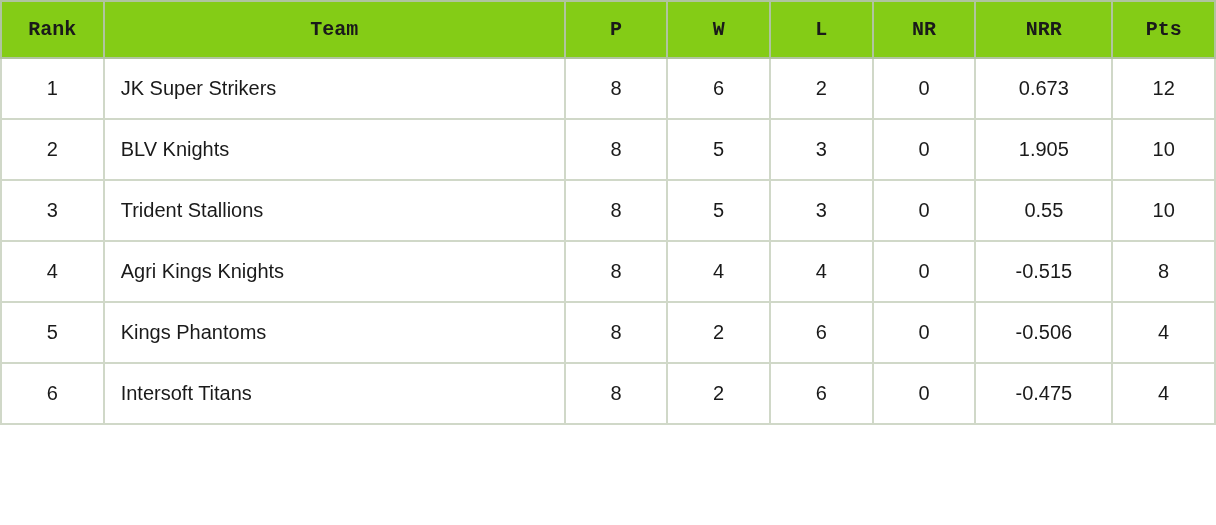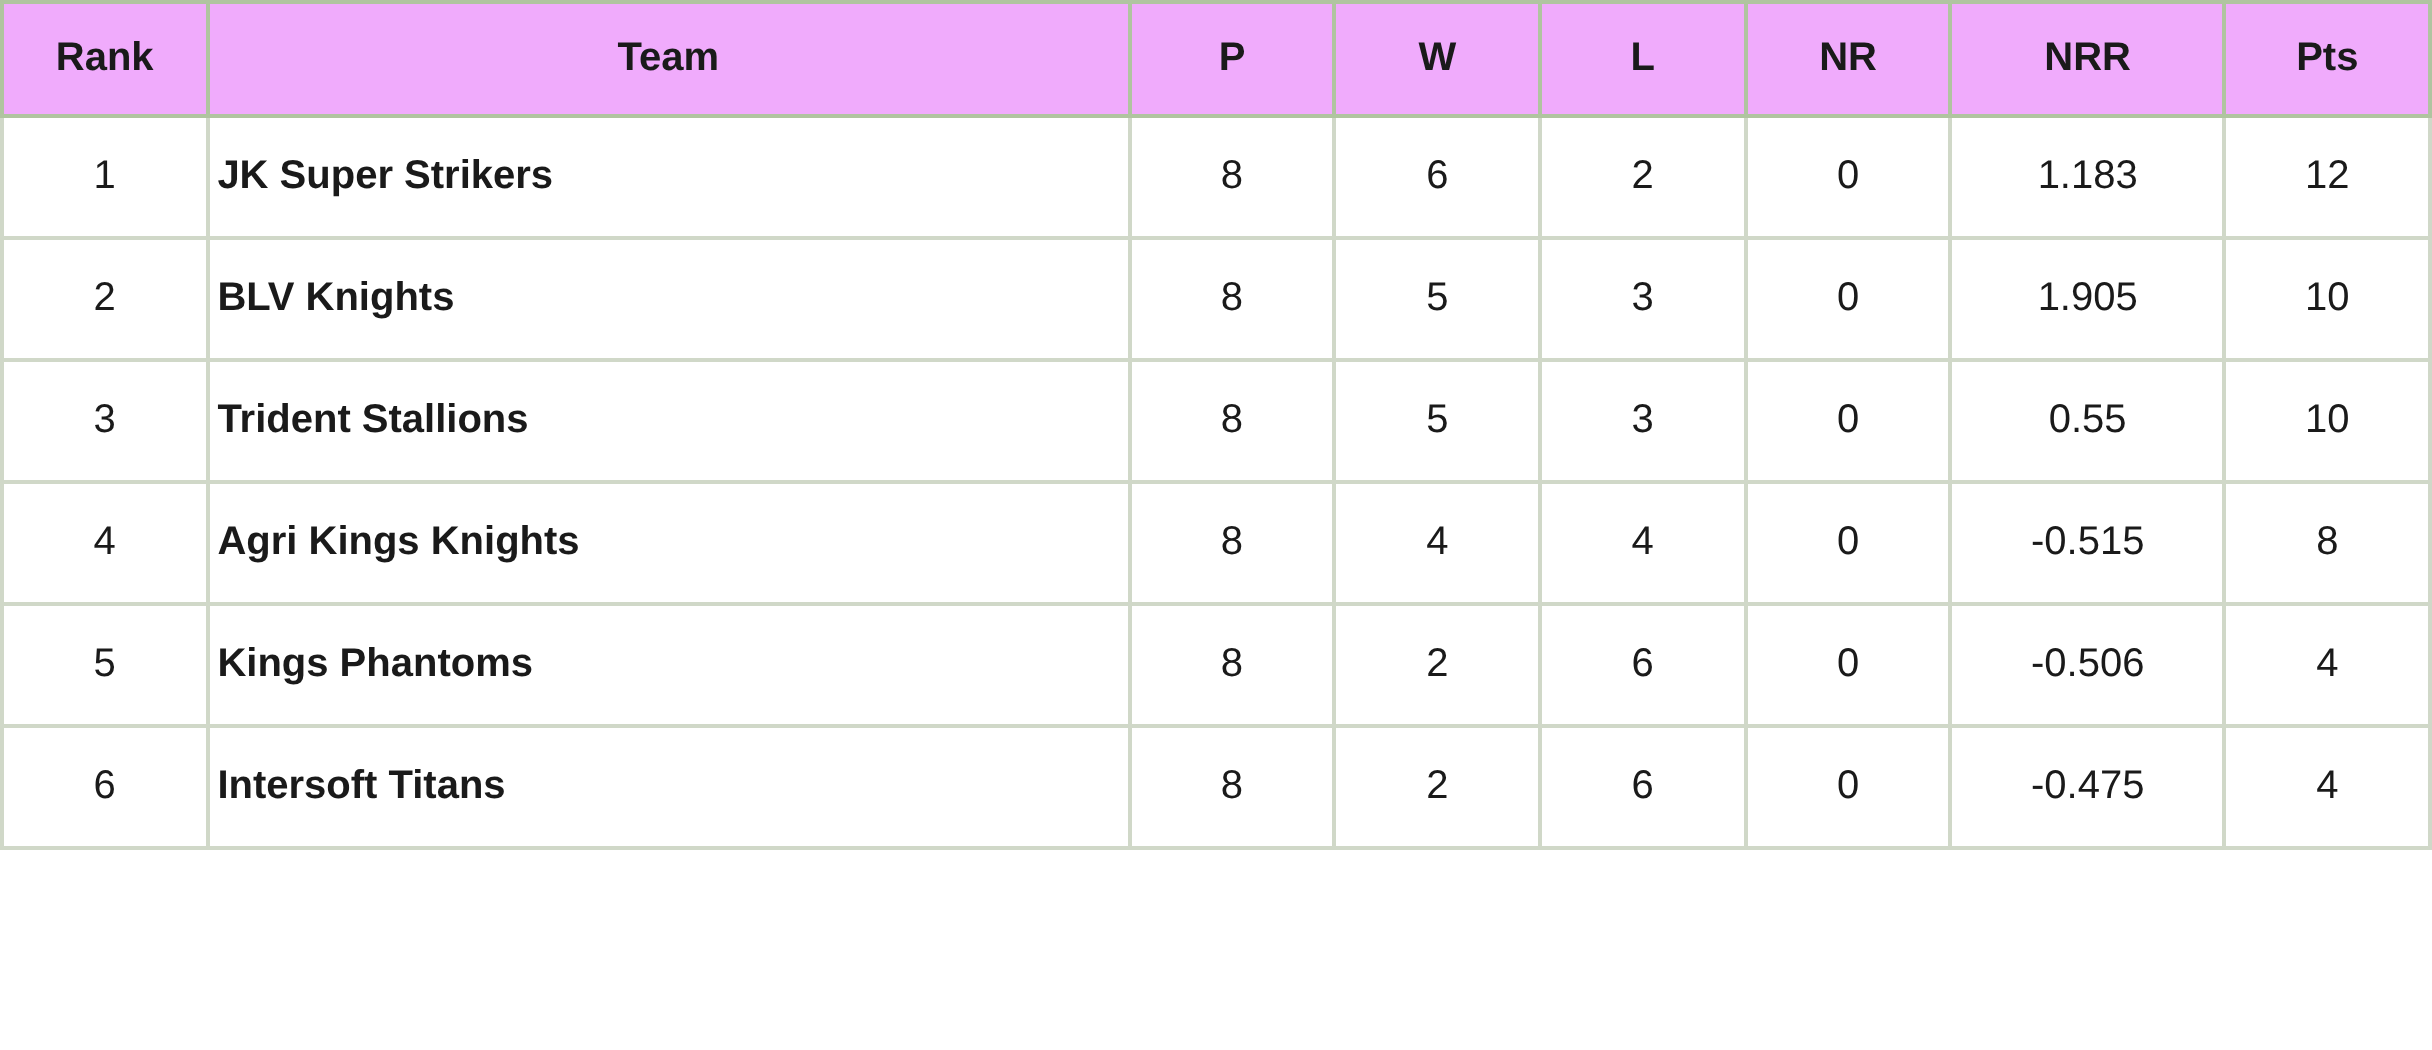--- a/index.html
+++ b/index.html
@@ -23,21 +23,22 @@
       border-collapse: collapse;
     }
 
     table {
       width: 100%;
       border-collapse: collapse;
       border: 2px solid #b0c4a0;
     }
 
     thead tr {
-      background-color: #f0abfc;
+      background-color: #84cc16;
+      font-family: Liberation Mono, monospace;
     }
 
     thead th {
       padding: 16px 10px;
       font-size: 20px;
       font-weight: bold;
       text-align: center;
       border: 2px solid #b0c4a0;
       color: #1a1a1a;
     }
@@ -58,22 +59,22 @@
     tbody td {
       padding: 18px 10px;
       font-size: 20px;
       text-align: center;
       border: 2px solid #d0d8c8;
       color: #1a1a1a;
     }
 
     tbody td.team-name {
       text-align: left;
-      padding-left: 4px;
-      font-weight: bold;
+      padding-left: 16px;
+      font-weight: normal;
     }
 
     tbody td.rank-col {
       font-weight: normal;
     }
 
     .col-rank { width: 90px; }
     .col-team { width: 404px; margin-left: 35px; }
     .col-p    { width: 90px; }
     .col-w    { width: 90px; }
@@ -99,21 +100,21 @@
     </tr>
   </thead>
   <tbody id="table-body">
   <tr>
         <td class="rank-col col-rank">1</td>
         <td class="team-name col-team">JK Super Strikers</td>
         <td class="col-p">8</td>
         <td class="col-w">6</td>
         <td class="col-l">2</td>
         <td class="col-nr">0</td>
-        <td class="col-nrr">1.183</td>
+        <td class="col-nrr">0.673</td>
         <td class="col-pts">12</td>
       </tr>
       <tr>
         <td class="rank-col col-rank">2</td>
         <td class="team-name col-team">BLV Knights</td>
         <td class="col-p">8</td>
         <td class="col-w">5</td>
         <td class="col-l">3</td>
         <td class="col-nr">0</td>
         <td class="col-nrr">1.905</td>

